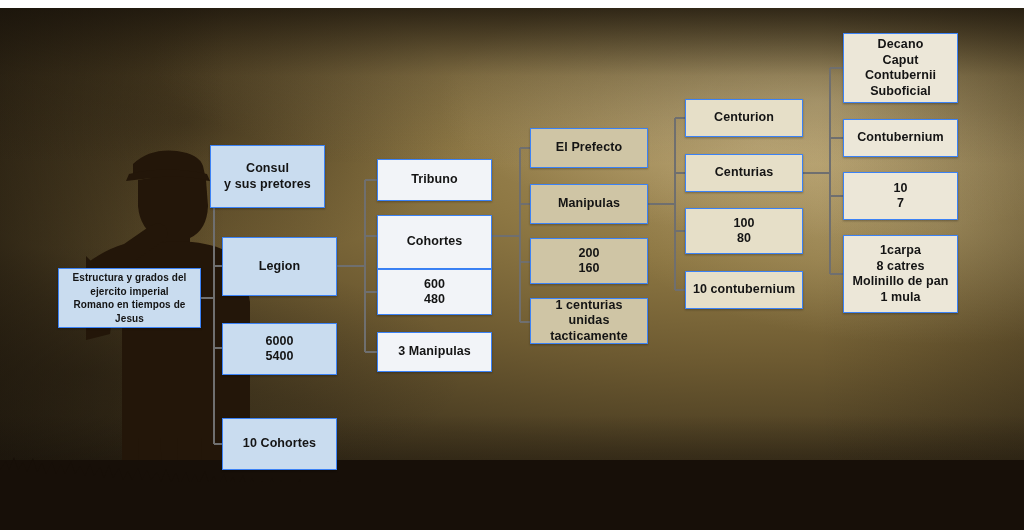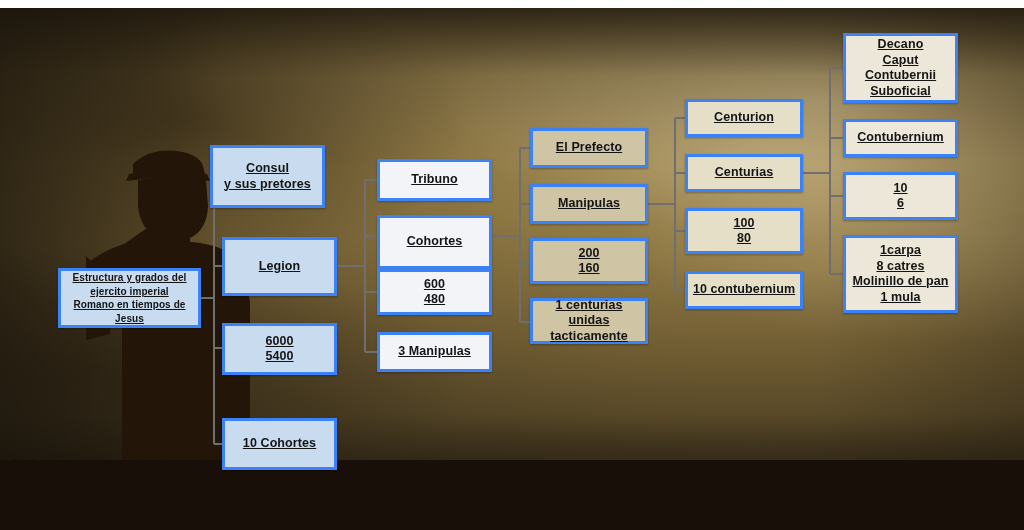--- a/index.html
+++ b/index.html
@@ -64,29 +64,28 @@
   
   #wires{position:absolute;left:0;top:0;width:1024px;height:530px;z-index:5;}
   #wires svg{display:block;}
 
   
   .node{
     position:absolute;z-index:10;
     box-sizing:border-box;
     display:flex;align-items:center;justify-content:center;
     text-align:center;
-    border:3px solid #3b82f6;
+    border:1px solid #3b82f6;
     color:#141414;
     font-size:12.5px;
     line-height:15.5px;
     font-weight:600;
     letter-spacing:.1px;
     padding:10px 4px;
     box-shadow:0 1px 2px rgba(0,0,0,.30);
-    text-decoration:underline;
   }
   .node .lines{white-space:pre-line;}
 
   .tone-blue{background:#c9dcef;}
   .tone-white{background:#f2f4f8;}
   .tone-beige{background:#cfc5a5;}
   .tone-cream{background:#ece7d8;}
   .tone-lightbeige{background:#e6dfc8;}
 </style>
 </head>
@@ -243,21 +242,21 @@
   <div class="node tone-cream" style="left:843px;top:33px;width:115px;height:70px;">
     <span class="lines">Decano
 Caput Contubernii
 Suboficial</span>
   </div>
   <div class="node tone-cream" style="left:843px;top:119px;width:115px;height:38px;">
     <span class="lines">Contubernium</span>
   </div>
   <div class="node tone-cream" style="left:843px;top:172px;width:115px;height:48px;">
     <span class="lines">10
-6</span>
+7</span>
   </div>
   <div class="node tone-cream" style="left:843px;top:235px;width:115px;height:78px;">
     <span class="lines">1carpa
 8 catres
 Molinillo de pan
 1 mula</span>
   </div>
 
   <div class="top-band"></div>
 

